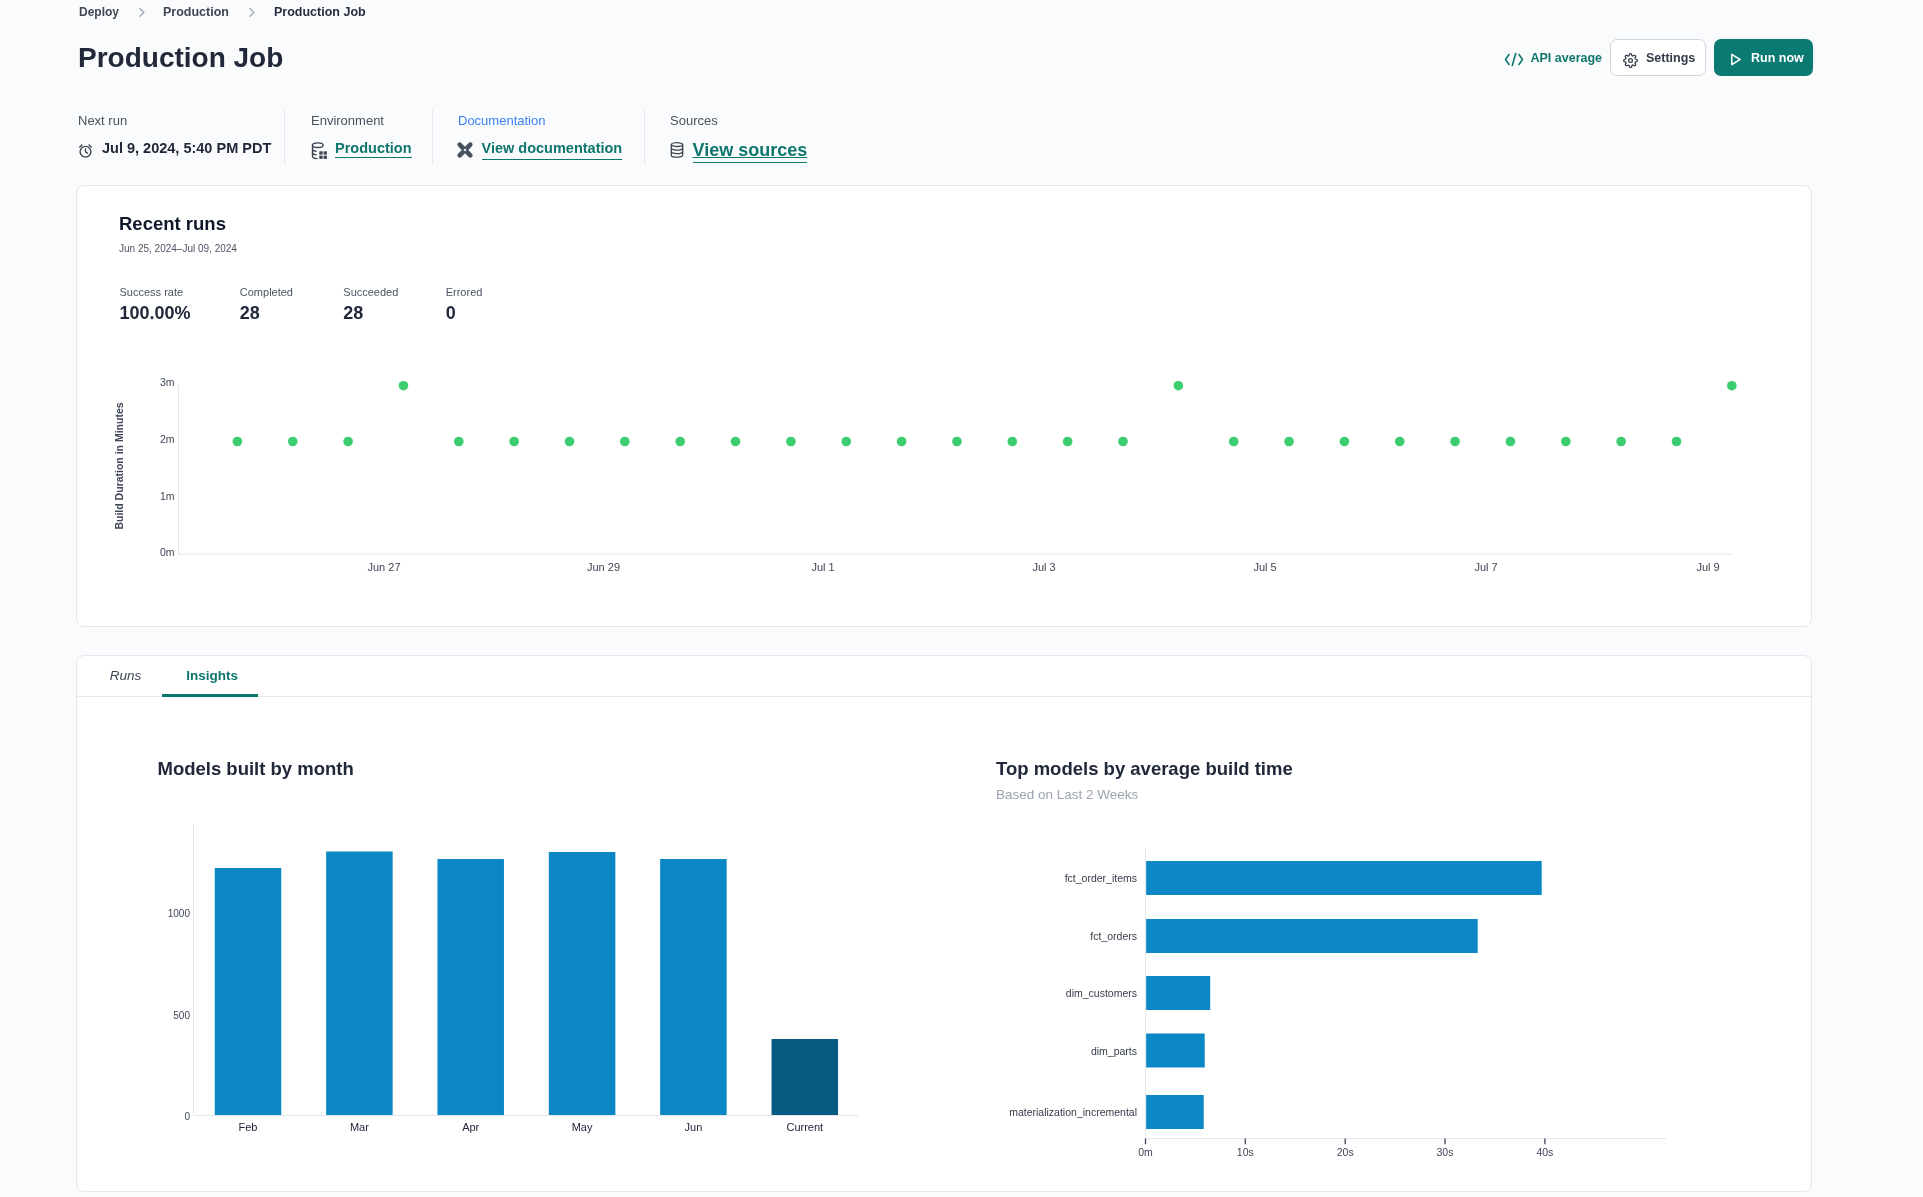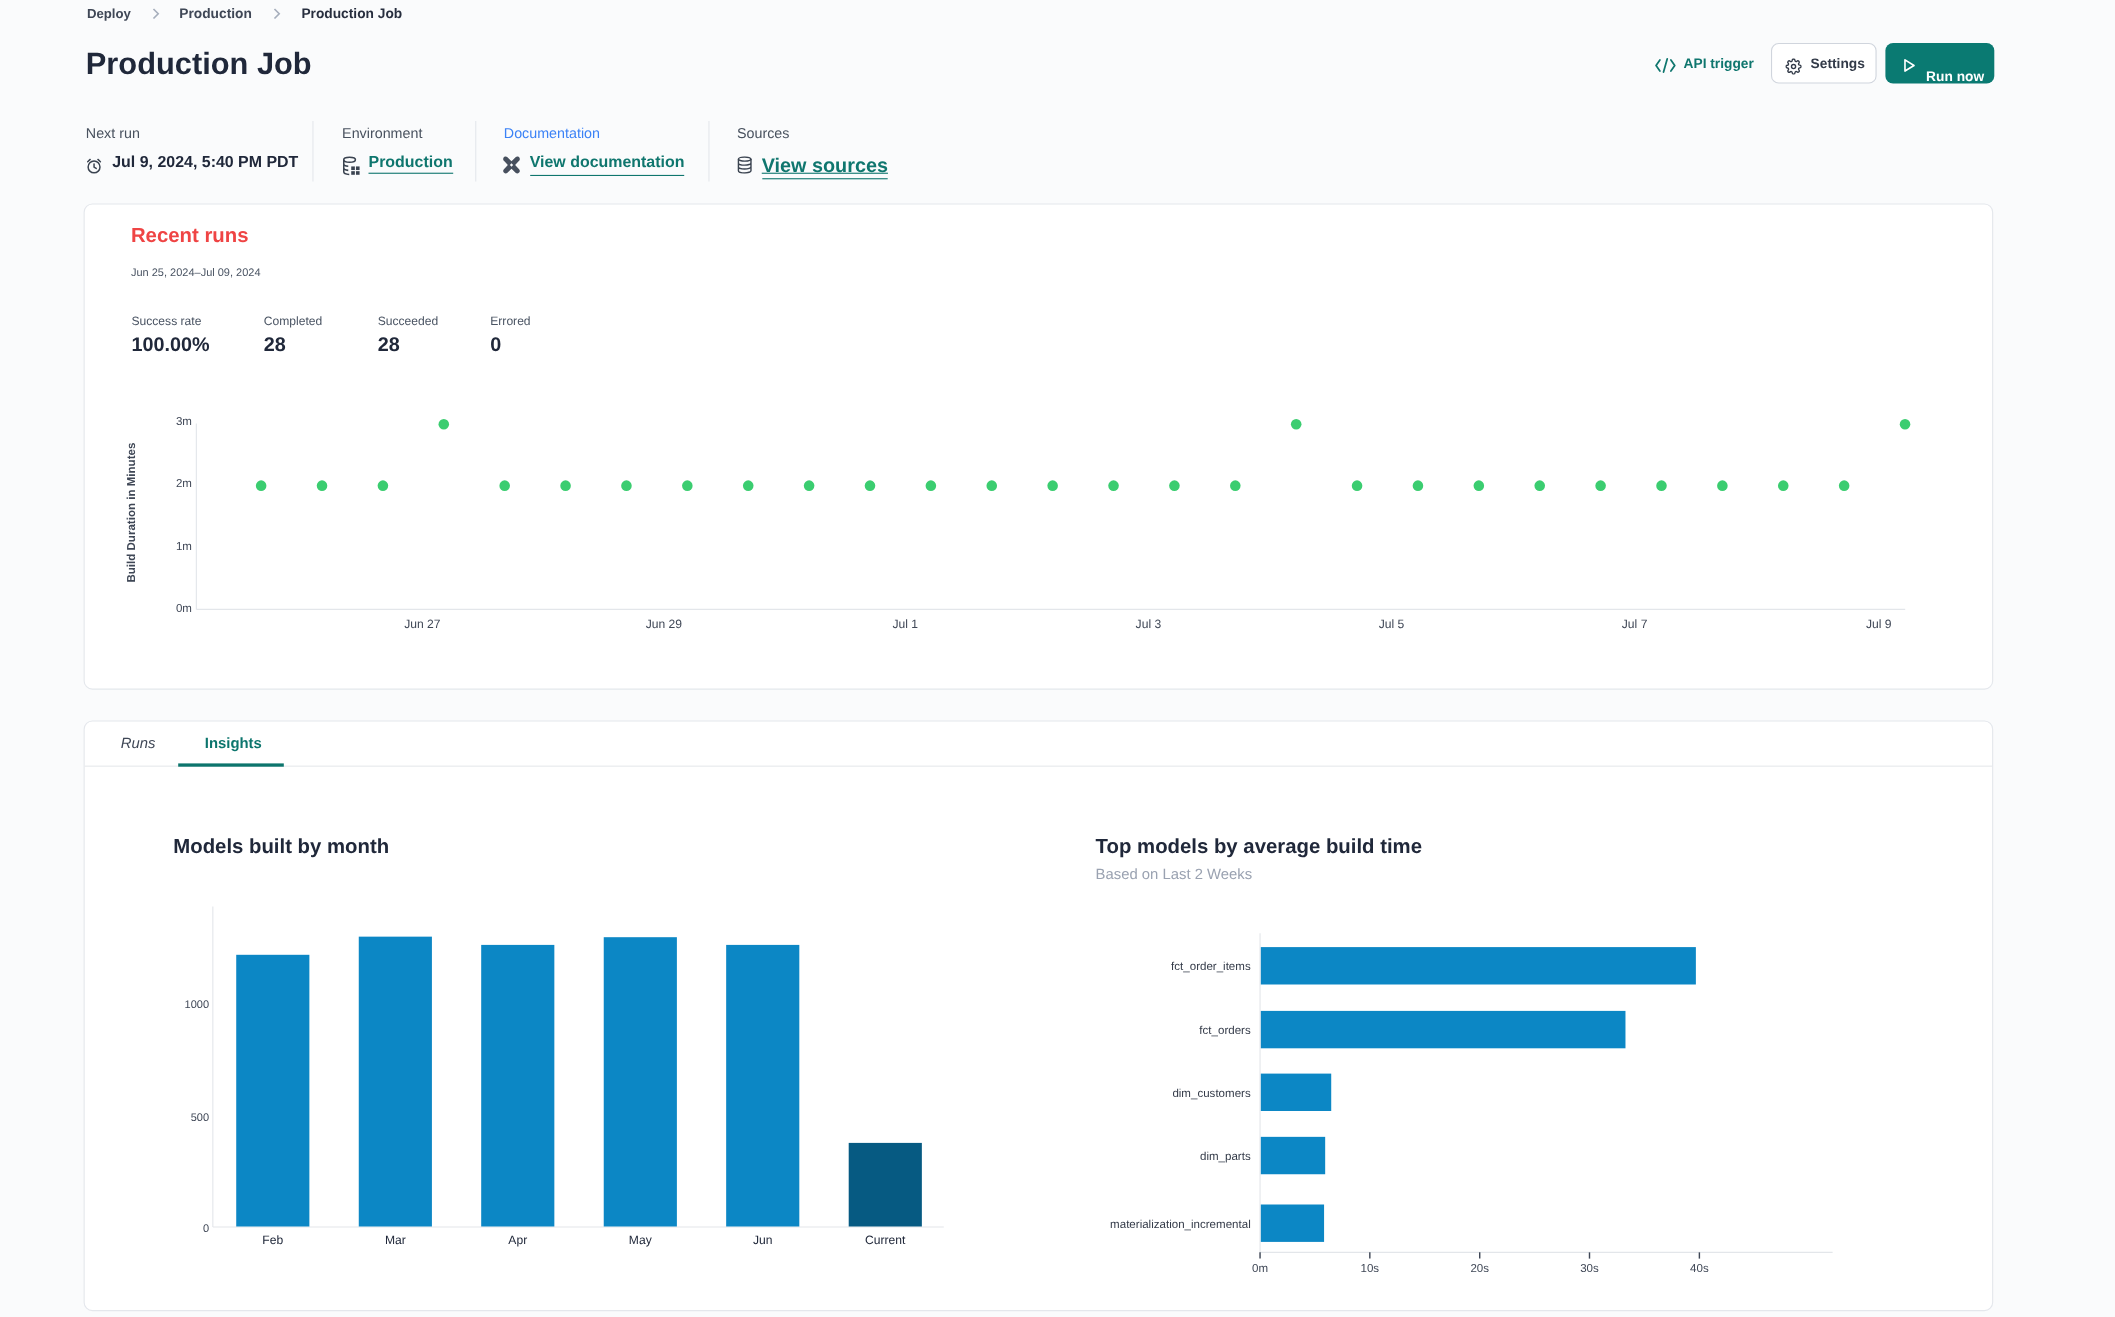--- a/index.html
+++ b/index.html
@@ -18,32 +18,32 @@
   </svg>
 <svg class="abs" style="left:247px;top:6.5px" width="9" height="11" viewBox="0 0 9 11">
     <path d="M2.5 1.2 L6.8 5.5 L2.5 9.8" fill="none" stroke="#a6aebc" stroke-width="1.5"></path>
   </svg>
 
 <div class="abs" style="left:78px;top:42px;font-size:28px;font-weight:700;color:#20283a;">Production Job</div>
 
 <svg class="abs" style="left:1504px;top:52px" width="20" height="15" viewBox="0 0 20 15">
     <path d="M5 2.5 L1.5 7.5 L5 12.5 M15 2.5 L18.5 7.5 L15 12.5 M11.7 1.5 L8.3 13.5" fill="none" stroke="#0f766e" stroke-width="1.6" stroke-linecap="round" stroke-linejoin="round"></path>
   </svg>
-<div class="abs" style="left:1530.5px;top:51px;font-size:12.5px;font-weight:600;color:#0f766e;">API trigger</div>
+<div class="abs" style="left:1530.5px;top:51px;font-size:12.5px;font-weight:600;color:#0f766e;">API average</div>
 <div class="abs" style="left:1610px;top:39px;width:96px;height:37px;background:#fff;border:1px solid #d0d5dd;border-radius:7px;"></div>
 <svg class="abs" style="left:1623px;top:52.5px" width="15" height="15" viewBox="0 0 24 24" fill="none" stroke="#323a48" stroke-width="2" stroke-linecap="round" stroke-linejoin="round">
     <circle cx="12" cy="12" r="3"></circle>
     <path d="M19.4 15a1.65 1.65 0 0 0 .33 1.82l.06.06a2 2 0 1 1-2.83 2.83l-.06-.06a1.65 1.65 0 0 0-1.82-.33 1.65 1.65 0 0 0-1 1.51V21a2 2 0 1 1-4 0v-.09A1.65 1.65 0 0 0 9 19.4a1.65 1.65 0 0 0-1.82.33l-.06.06a2 2 0 1 1-2.83-2.83l.06-.06a1.65 1.65 0 0 0 .33-1.82 1.65 1.65 0 0 0-1.51-1H3a2 2 0 1 1 0-4h.09A1.65 1.65 0 0 0 4.6 9a1.65 1.65 0 0 0-.33-1.82l-.06-.06a2 2 0 1 1 2.83-2.83l.06.06a1.65 1.65 0 0 0 1.82.33H9a1.65 1.65 0 0 0 1-1.51V3a2 2 0 1 1 4 0v.09a1.65 1.65 0 0 0 1 1.51 1.65 1.65 0 0 0 1.82-.33l.06-.06a2 2 0 1 1 2.83 2.83l-.06.06a1.65 1.65 0 0 0-.33 1.82V9a1.65 1.65 0 0 0 1.51 1H21a2 2 0 1 1 0 4h-.09a1.65 1.65 0 0 0-1.51 1z"></path>
   </svg>
 <div class="abs" style="left:1646px;top:51px;font-size:12.5px;font-weight:600;color:#323a48;">Settings</div>
 <div class="abs" style="left:1714px;top:39px;width:99px;height:37px;background:#0a7a72;border-radius:7px;"></div>
 <svg class="abs" style="left:1728px;top:51.5px" width="15" height="15" viewBox="0 0 15 15">
     <path d="M3.8 2.4 L12 7.5 L3.8 12.6 Z" fill="none" stroke="#fff" stroke-width="1.5" stroke-linejoin="round"></path>
   </svg>
-<div class="abs" style="left:1751px;top:51px;font-size:12.5px;font-weight:700;color:#fff;margin-top:12px;">Run now</div>
+<div class="abs" style="left:1751px;top:51px;font-size:12.5px;font-weight:700;color:#fff;">Run now</div>
 
 <div class="abs" style="left:78px;top:113px;font-size:13px;color:#49525f;text-align:right;">Next run</div>
 <div class="abs" style="left:311px;top:113px;font-size:13px;color:#49525f;">Environment</div>
 <div class="abs" style="left:458px;top:113px;font-size:13px;color:#3b82f6;">Documentation</div>
 <div class="abs" style="left:670px;top:113px;font-size:13px;color:#49525f;">Sources</div>
 <div class="abs" style="left:284px;top:110px;width:1px;height:55px;background:#e4e7ec;"></div>
 <div class="abs" style="left:432px;top:110px;width:1px;height:55px;background:#e4e7ec;"></div>
 <div class="abs" style="left:644px;top:110px;width:1px;height:55px;background:#e4e7ec;"></div>
 
 <div class="abs" style="left:102px;top:140px;font-size:14.5px;font-weight:600;color:#20283a;">Jul 9, 2024, 5:40 PM PDT</div>
@@ -69,21 +69,21 @@
 <svg class="abs" style="left:456px;top:141px" width="18" height="18" viewBox="0 0 24 24">
     <path d="M12 7.6 L16.9 2.7 C18.6 1 21.4 1.7 22 4 C22.4 5.5 21.6 6.6 20.9 7.3 L16.4 12 L20.9 16.7 C21.6 17.4 22.4 18.5 22 20 C21.4 22.3 18.6 23 16.9 21.3 L12 16.4 L7.1 21.3 C5.4 23 2.6 22.3 2 20 C1.6 18.5 2.4 17.4 3.1 16.7 L7.6 12 L3.1 7.3 C2.4 6.6 1.6 5.5 2 4 C2.6 1.7 5.4 1 7.1 2.7 Z" fill="#47505e"></path>
     <rect x="10.6" y="10.6" width="2.8" height="2.8" fill="#fafbfc" transform="rotate(45 12 12)"></rect>
   </svg>
 <svg class="abs" style="left:670px;top:142px" width="14" height="16" viewBox="0 0 14 16" fill="none" stroke="#3a4350" stroke-width="1.3">
     <ellipse cx="7" cy="2.6" rx="5.7" ry="1.9"></ellipse>
     <path d="M1.3 2.6 V13.2 C1.3 14.3 3.8 15.2 7 15.2 C10.2 15.2 12.7 14.3 12.7 13.2 V2.6 M1.3 6.1 C1.3 7.2 3.8 8.1 7 8.1 C10.2 8.1 12.7 7.2 12.7 6.1 M1.3 9.6 C1.3 10.7 3.8 11.6 7 11.6 C10.2 11.6 12.7 10.7 12.7 9.6"></path>
   </svg>
 
 <div class="card" style="left:76px;top:185px;width:1736px;height:442px;"></div>
-<div class="abs" style="left:119px;top:203px;font-size:18.5px;font-weight:700;color:#ef4444;">Recent runs</div>
+<div class="abs" style="left:119px;top:213px;font-size:18.5px;font-weight:700;color:#0f172a;">Recent runs</div>
 <div class="abs" style="left:119px;top:243px;font-size:10px;color:#4a5463;">Jun 25, 2024–Jul 09, 2024</div>
 <div class="abs" style="left:119.5px;top:285.5px;font-size:11px;color:#4a5463;">Success rate</div>
 <div class="abs" style="left:239.8px;top:285.5px;font-size:11px;color:#4a5463;">Completed</div>
 <div class="abs" style="left:343.3px;top:285.5px;font-size:11px;color:#4a5463;">Succeeded</div>
 <div class="abs" style="left:445.7px;top:285.5px;font-size:11px;color:#4a5463;">Errored</div>
 <div class="abs" style="left:119.5px;top:303px;font-size:18px;font-weight:700;color:#20283a;">100.00%</div>
 <div class="abs" style="left:239.8px;top:303px;font-size:18px;font-weight:700;color:#20283a;">28</div>
 <div class="abs" style="left:343.3px;top:303px;font-size:18px;font-weight:700;color:#20283a;">28</div>
 <div class="abs" style="left:445.7px;top:303px;font-size:18px;font-weight:700;color:#20283a;">0</div>
 <svg class="abs" style="left:100px;top:365px" width="1700" height="215" viewBox="100 365 1700 215">

